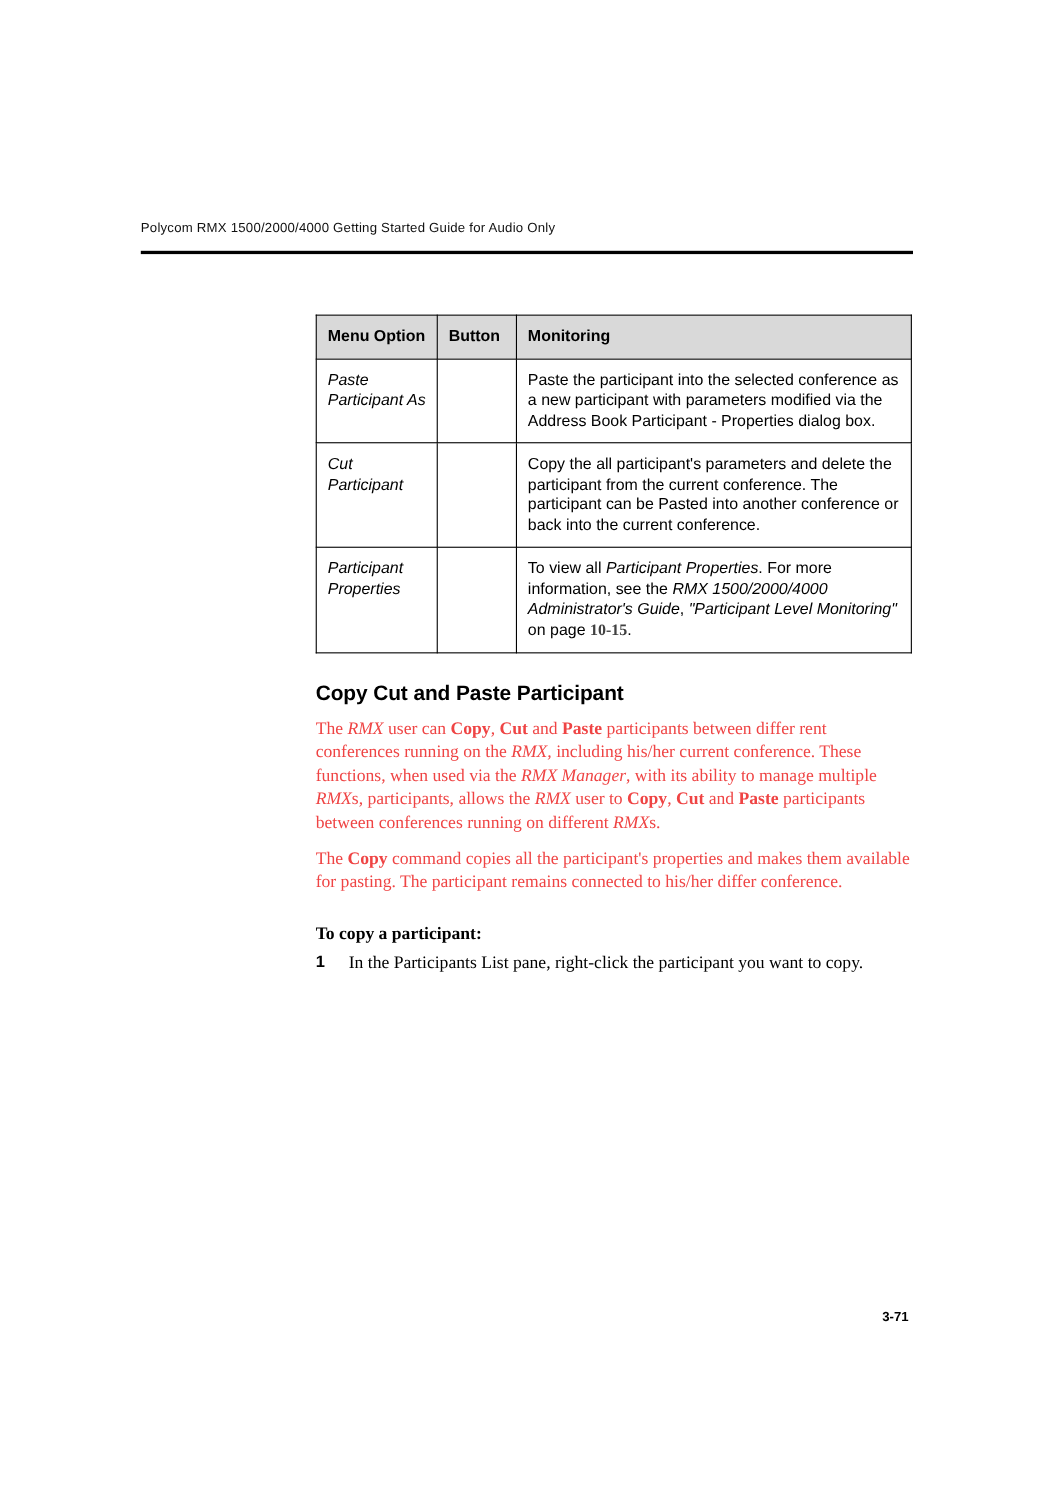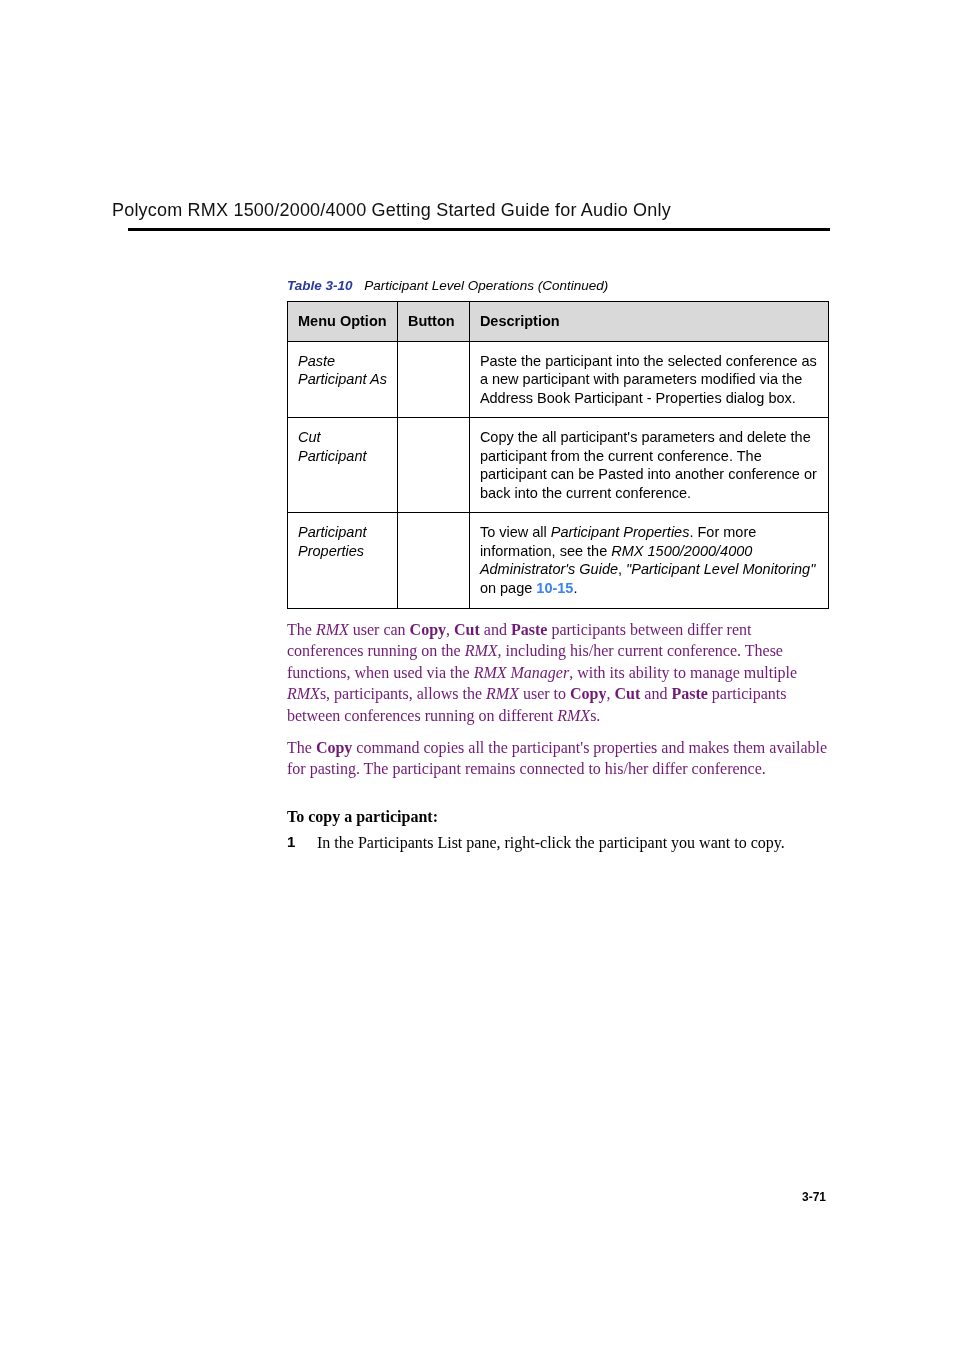--- a/index.html
+++ b/index.html
@@ -2,23 +2,23 @@
 <html><head>
 <meta charset="utf-8">
 <style>
   * { box-sizing: border-box; margin: 0; padding: 0; }
   html, body { width: 954px; height: 1350px; background: #fff; }
   body { font-family: "Times New Roman", Georgia, serif; color: #000; position: relative; }
 
   .page { position: relative; width: 954px; height: 1350px; padding: 0; }
 
   .running-head {
-    position: absolute; left: 112px; top: 200px;
+    position: absolute; left: 128px; top: 200px;
     font-family: Arial, Helvetica, sans-serif;
-    font-size: 18px; letter-spacing: 0.2px; color: #111;
+    font-size: 12px; letter-spacing: 0.2px; color: #111;
   }
   .head-rule {
     position: absolute; left: 128px; top: 228px; width: 702px; height: 3px; background: #000;
   }
 
   .content {
     position: absolute; left: 287px; top: 278px; width: 542px;
   }
 
   .table-caption {
@@ -34,31 +34,31 @@
   }
   table.opstable th, table.opstable td {
     border: 1px solid #000; padding: 10px 10px; text-align: left; vertical-align: top;
   }
   table.opstable thead th { background: #d9d9d9; font-weight: bold; }
   table.opstable col.c1 { width: 110px; }
   table.opstable col.c2 { width: 72px; }
   table.opstable col.c3 { width: 360px; }
   table.opstable tbody td:first-child { font-style: italic; }
   .desc-em { font-style: italic; }
-  .link-bold { font-weight: bold; color: #3b82f6; }
+  .link-bold { font-weight: bold; color: #404040; font-family: Liberation Serif, serif; }
 
   .h2 {
     margin-top: 26px;
     font-family: Arial, Helvetica, sans-serif;
     font-weight: bold; font-size: 19px; letter-spacing: -0.1px; color: #000;
   }
   .body-p {
     margin-top: 10px;
     font-family: Georgia, "Book Antiqua", "Palatino Linotype", serif;
-    font-size: 16px; line-height: 1.35; color: #701a75;
+    font-size: 16px; line-height: 1.35; color: #ef4444;
   }
   .body-p .b { font-weight: bold; }
   .body-p .i { font-style: italic; }
 
   .body-strong-lead {
     margin-top: 28px;
     font-family: Georgia, "Book Antiqua", "Palatino Linotype", serif;
     font-size: 16px; font-weight: bold;
   }
 
@@ -81,36 +81,32 @@
 </style>
 </head>
 <body>
 
 <div class="page">
   <div class="running-head">Polycom RMX 1500/2000/4000 Getting Started Guide for Audio Only</div>
   <div class="head-rule"></div>
 
   <div class="content">
 
-    <div class="table-caption">
-      <span class="caption-id">Table 3-10</span>
-      <span class="caption-text">Participant Level Operations (Continued)</span>
-    </div>
 
     <table class="opstable">
       <colgroup>
           <col class="c1">
           <col class="c2">
           <col class="c3">
         </colgroup>
       <thead>
         <tr>
           <th>Menu Option</th>
           <th>Button</th>
-          <th>Description</th>
+          <th>Monitoring</th>
         </tr>
       </thead>
       <tbody>
         <tr>
           <td>Paste Participant As</td>
           <td></td>
           <td>Paste the participant into the selected conference as a new participant with parameters modified via the Address Book Participant - Properties dialog box.</td>
         </tr>
         <tr>
           <td>Cut Participant</td>
@@ -121,20 +117,21 @@
           <td>Participant Properties</td>
           <td></td>
           <td>
             <span>To view all </span><span class="desc-em">Participant Properties</span><span>.
 For more information, see the </span><span class="desc-em">RMX 1500/2000/4000 Administrator's Guide</span><span>, </span><span class="desc-em">"Participant Level Monitoring"</span><span> on page </span><span class="link-bold">10-15</span><span>.</span>
           </td>
         </tr>
       </tbody>
     </table>
 
+    <div class="h2">Copy Cut and Paste Participant</div>
     <p class="body-p">
       <span>The </span><span class="i">RMX</span><span> user can </span><span class="b">Copy</span><span>, </span><span class="b">Cut</span><span> and </span><span class="b">Paste</span><span> participants between differ rent conferences running on the </span><span class="i">RMX,</span><span> including his/her current conference. These functions, when used via the </span><span class="i">RMX Manager</span><span>, with its ability to manage multiple </span><span class="i">RMX</span><span>s, participants, allows the </span><span class="i">RMX</span><span> user to </span><span class="b">Copy</span><span>, </span><span class="b">Cut</span><span> and </span><span class="b">Paste</span><span> participants between conferences running on different </span><span class="i">RMX</span><span>s.</span>
     </p>
 
     <p class="body-p">
       <span>The </span><span class="b">Copy</span><span> command copies all the participant's properties and makes them available for pasting. The participant remains connected to his/her differ conference.</span>
     </p>
     <p class="body-strong-lead">To copy a participant:</p>
     <ol class="steps">
       <li>

